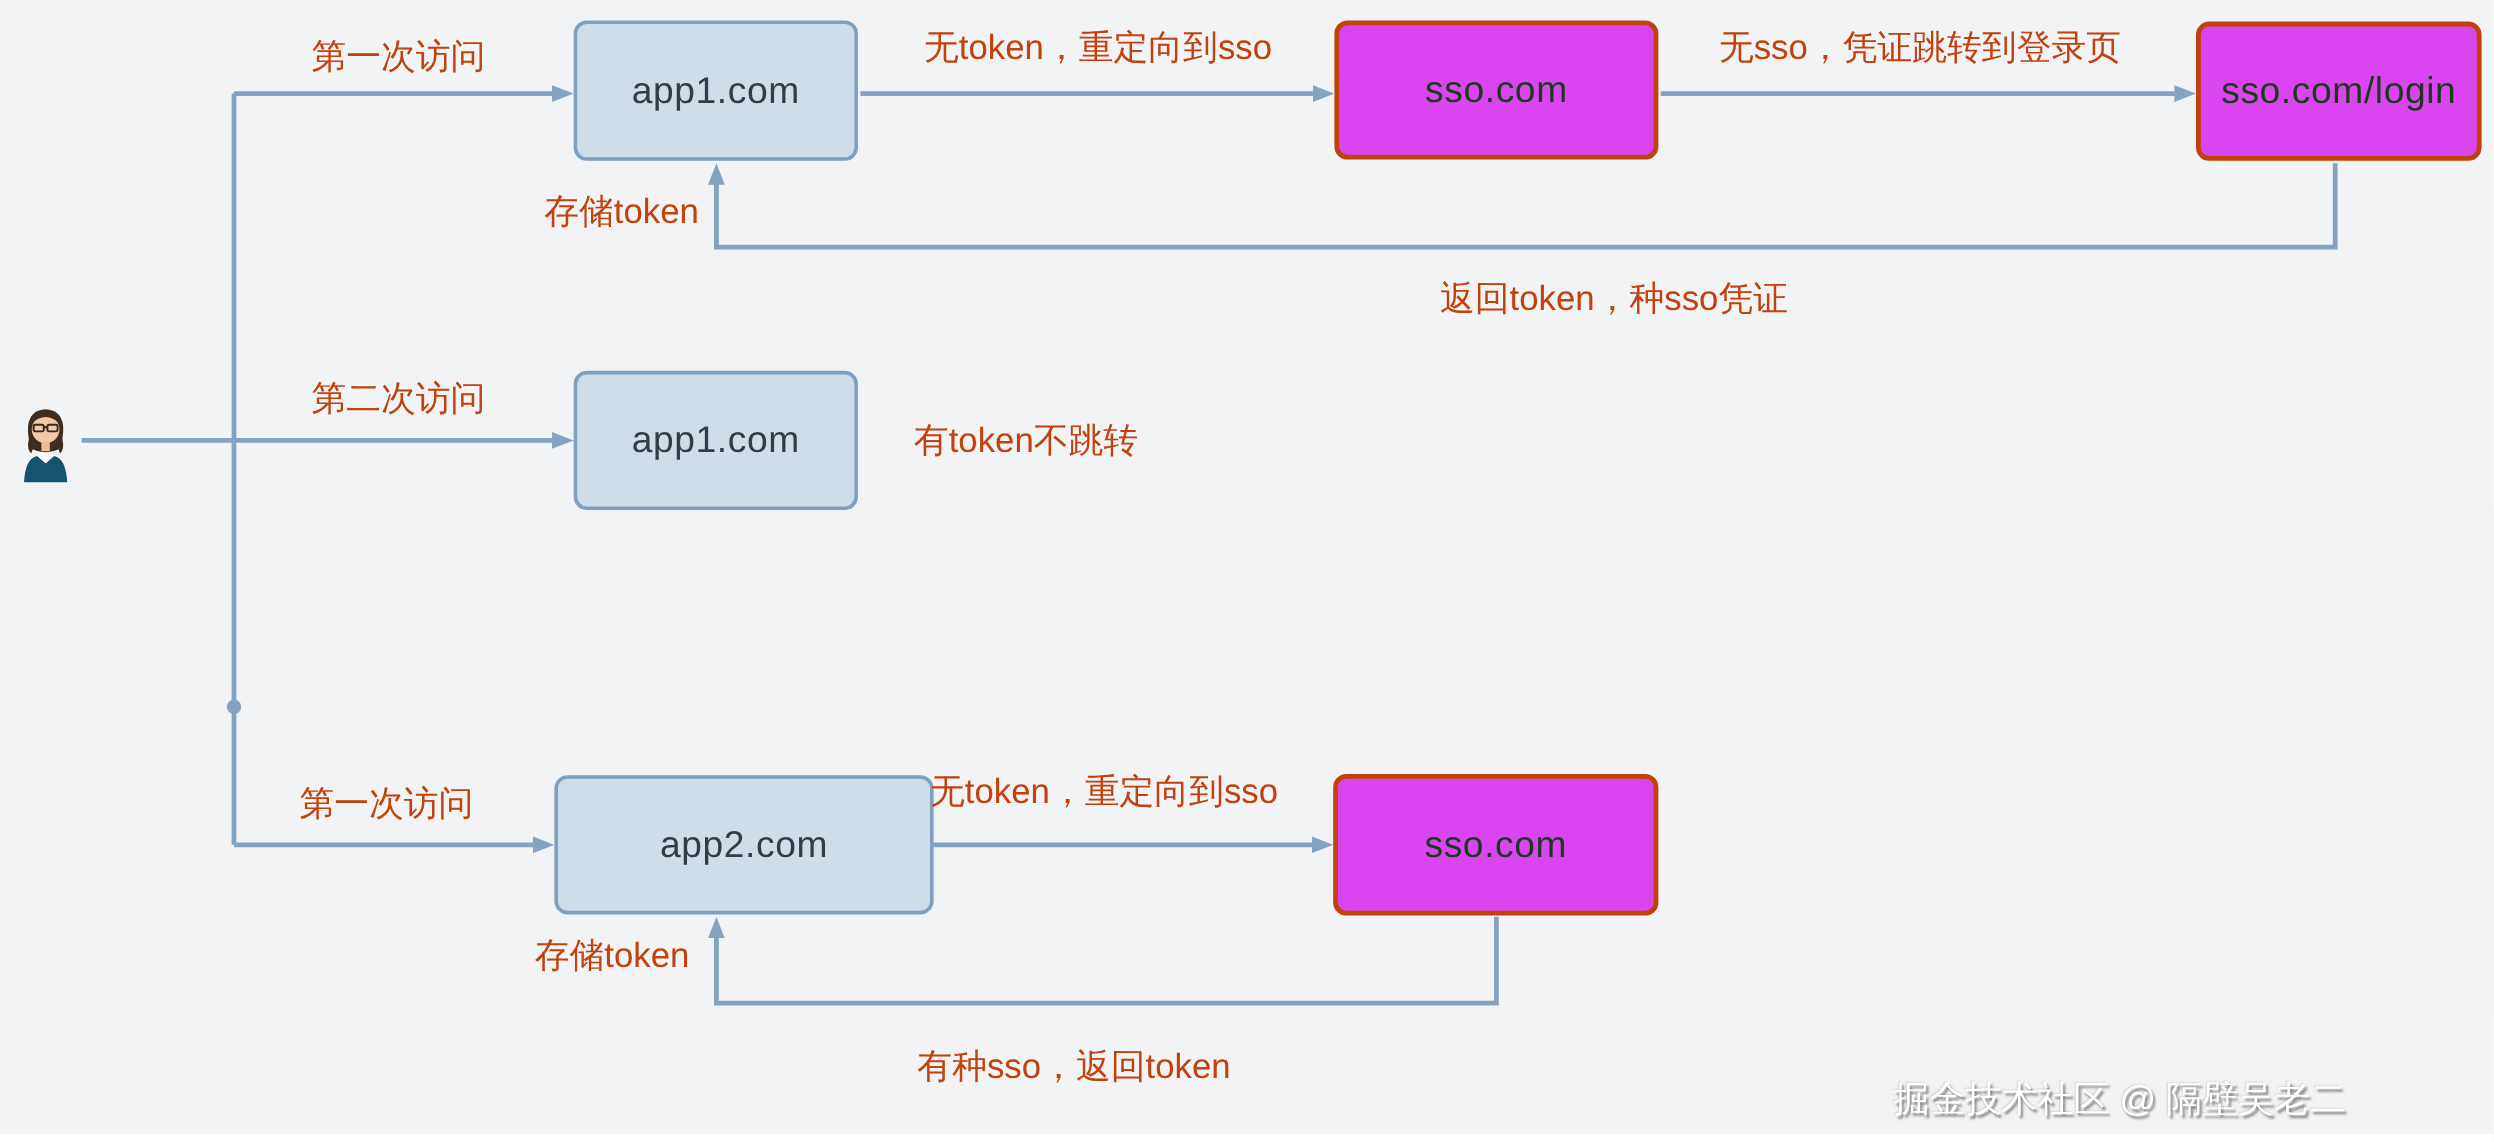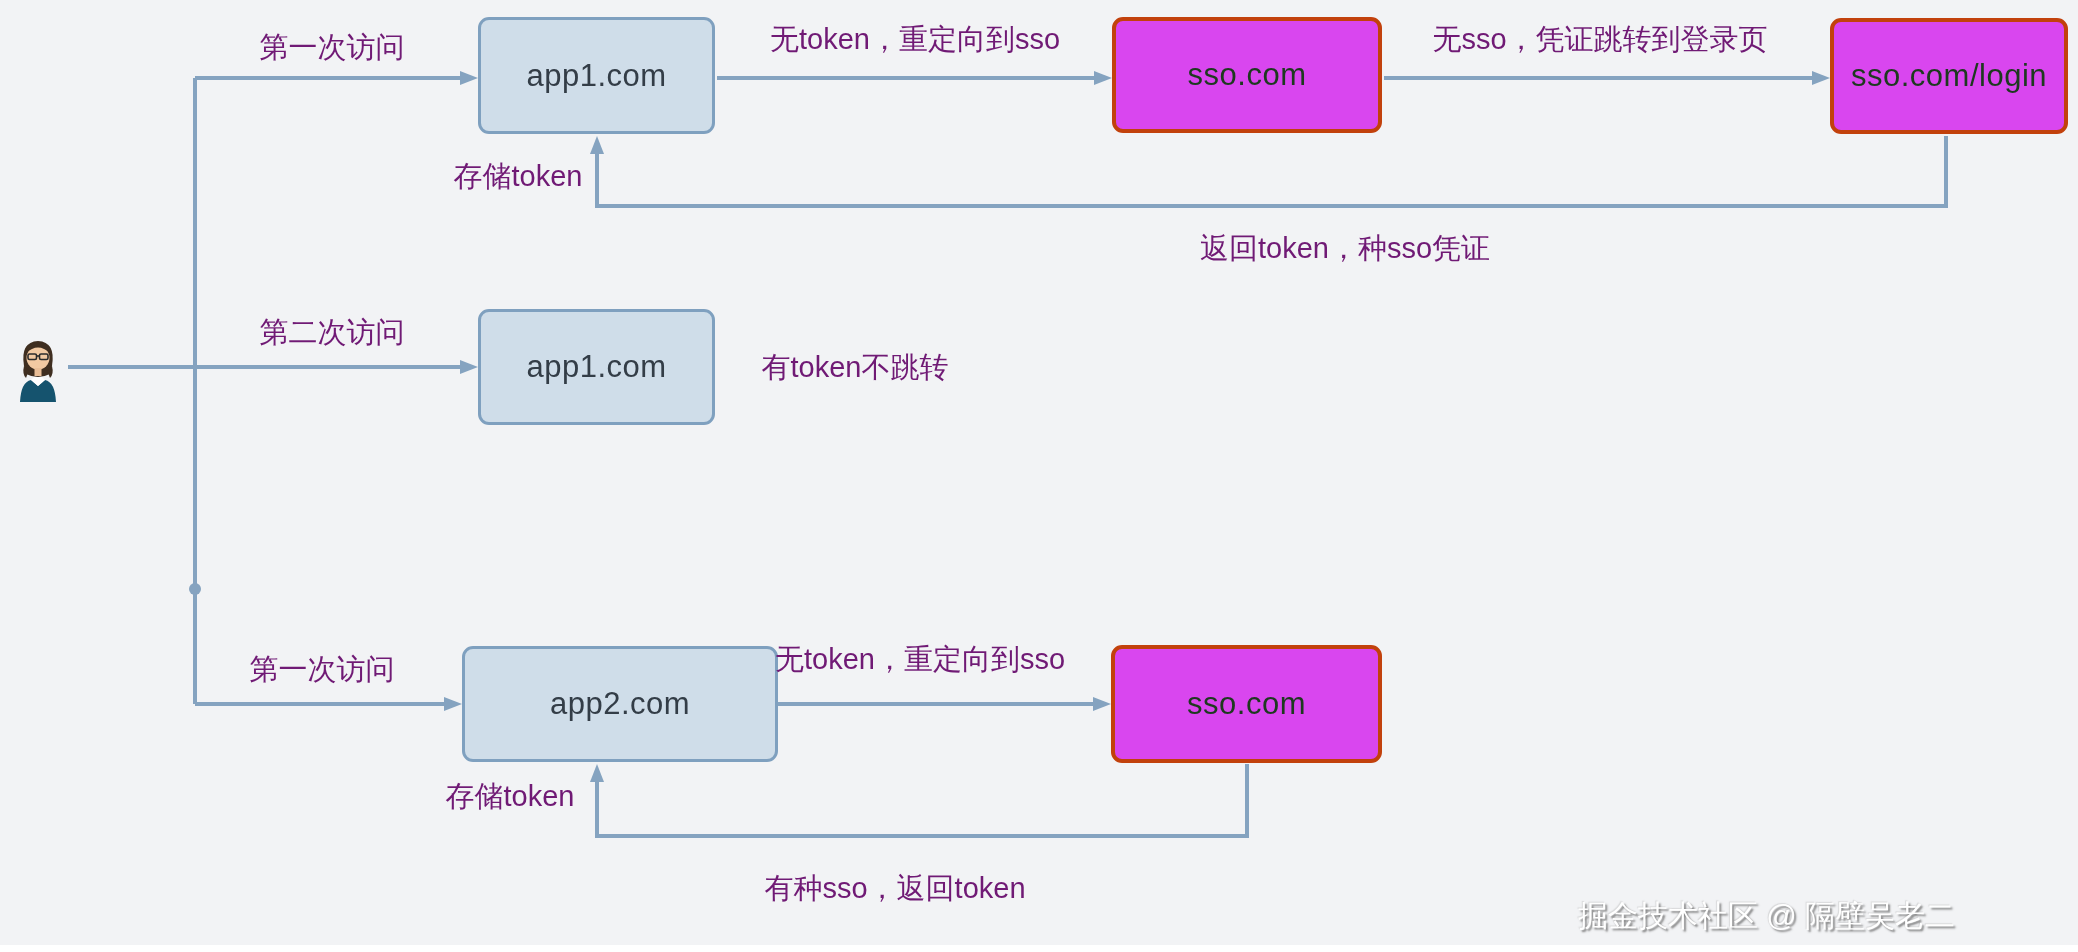--- a/index.html
+++ b/index.html
@@ -13,21 +13,21 @@
   svg.wires { position:absolute; left:0; top:0; width:2078px; height:952px; }
   .node {
     position:absolute; box-sizing:border-box;
     display:flex; align-items:center; justify-content:center;
     font-size:31px; letter-spacing:0.5px;border-radius:11px;
   }
   .node.app { background:#cfdde9; border:3px solid #7fa0bf; color:#333d47; }
   .node.sso { background:#d946ef; border:4px solid #c2410c; color:#1d3a1f; }
   .lbl {
     position:absolute; transform:translate(-50%,-50%);
-    white-space:nowrap; font-size:29px; color:#701a75;
+    white-space:nowrap; font-size:29px; color:#c2410c;
   }
   .watermark {
     position:absolute; right:123px; top:896px;
     font-size:30px; color:#ffffff; white-space:nowrap;
     text-shadow:2px 2px 2px rgba(85,85,85,0.70), -1px -1px 1px rgba(170,170,170,0.35);
   }
   .bottom-strip {
     position:absolute; left:0; bottom:0; width:2078px; height:7px; background:#ffffff;
   }
   .actor { position:absolute; left:16px; top:336px; width:44px; height:66px; }

